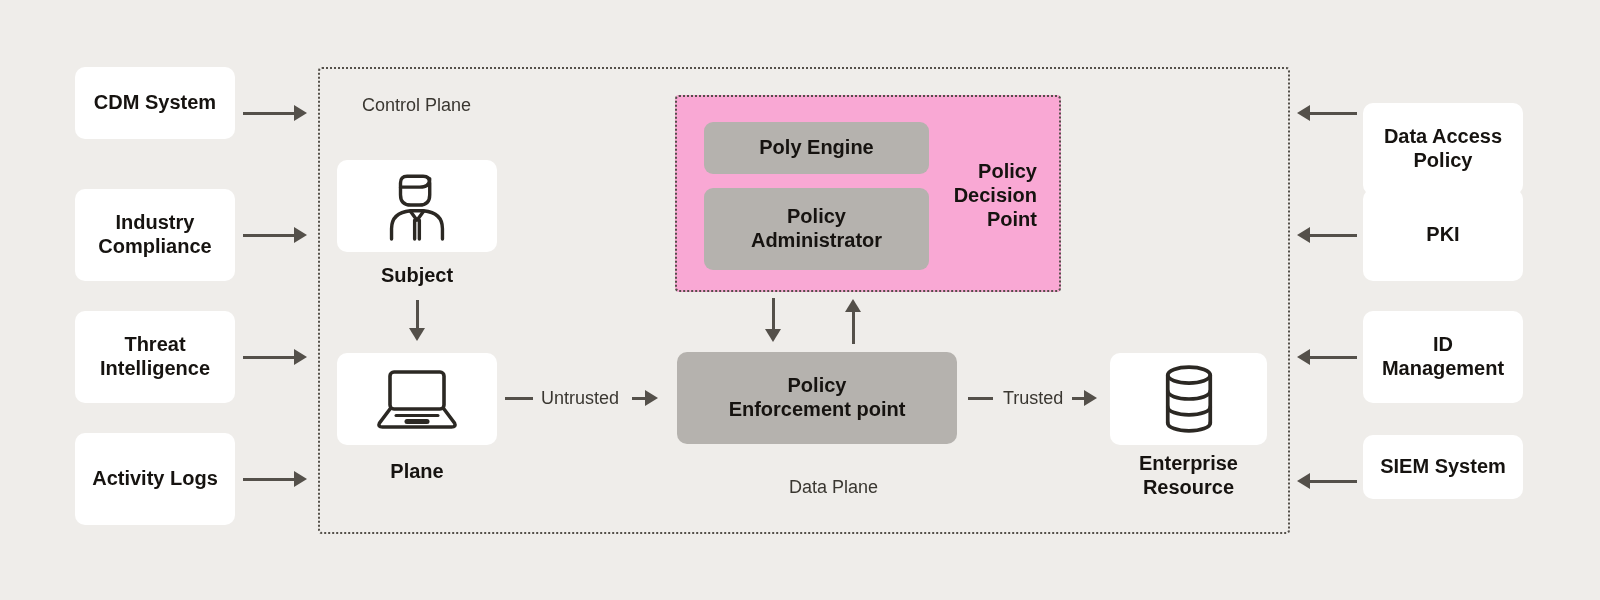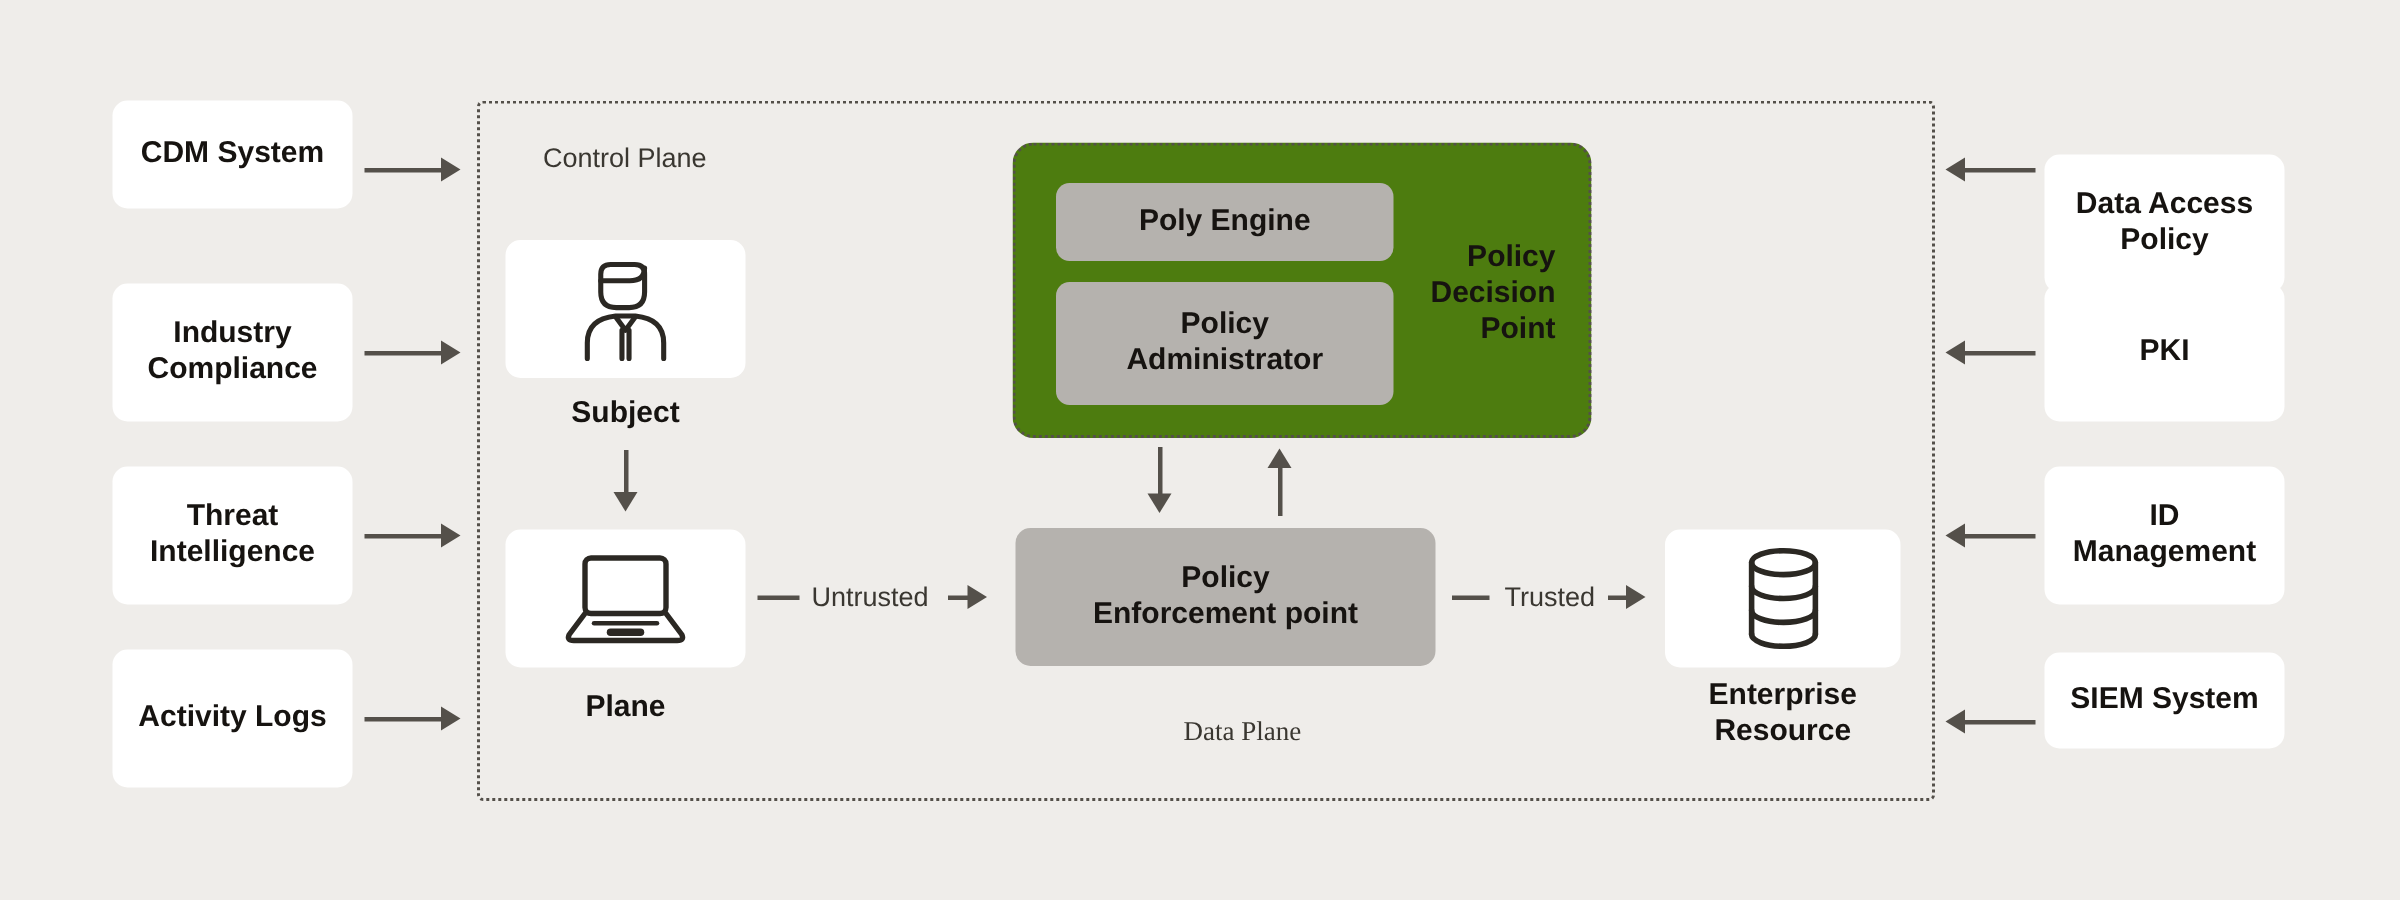--- a/index.html
+++ b/index.html
@@ -4,21 +4,21 @@
 <style>
   html,body{margin:0;padding:0;}
   body{background:#efedea;font-family:"Liberation Sans",sans-serif;}
   .canvas{position:relative;width:1600px;height:600px;background:#efedea;overflow:hidden;color:#161310;}
 
   .node{position:absolute;background:#ffffff;border-radius:10px;display:flex;align-items:center;justify-content:center;
         text-align:center;font-weight:bold;font-size:20px;line-height:1.18;color:#161310;white-space:pre-line;}
   .node.gray{background:#b5b2ae;border-radius:9px;}
 
   .plane{position:absolute;border:2.5px dotted #54504a;border-radius:4px;background:transparent;}
-  .pdp-wrap{position:absolute;background:#4d7c0f;border:2.5px dotted #54504a;border-radius:14px;}
+  .pdp-wrap{position:absolute;background:#f9a8d4;border:2.5px dotted #54504a;border-radius:4px;}
 
   .caption{position:absolute;font-weight:bold;font-size:20px;line-height:1.18;text-align:center;white-space:pre-line;color:#161310;}
   .plane-label{position:absolute;font-size:18px;color:#3a3731;}
   .flow-label{position:absolute;font-size:18px;color:#3a3731;}
 
   .line-h{position:absolute;height:3px;background:#54504a;}
   .arrow-h{position:absolute;height:3px;background:#54504a;}
   .arrow-h.right::after{content:"";position:absolute;right:-12px;top:50%;transform:translateY(-50%);
         width:0;height:0;border-left:13px solid #54504a;border-top:8px solid transparent;border-bottom:8px solid transparent;}
   .arrow-h.left::before{content:"";position:absolute;left:-12px;top:50%;transform:translateY(-50%);
@@ -32,21 +32,21 @@
   .icon svg{display:block;stroke:#2b2823;fill:none;stroke-linecap:round;stroke-linejoin:round;}
   .pdp-label{position:absolute;font-weight:bold;font-size:20px;line-height:1.2;text-align:right;white-space:pre-line;color:#161310;}
 </style>
 </head>
 <body>
 
 <div class="canvas">
 
   <div class="plane" style="left:318px;top:67px;width:968px;height:463px;"></div>
   <div class="plane-label" style="left:362px;top:95px;">Control Plane</div>
-  <div class="plane-label" style="left:789px;top:477px;font-family:Liberation Serif, serif;">Data Plane</div>
+  <div class="plane-label" style="left:789px;top:477px;">Data Plane</div>
 
   <div class="node" style="left:75px;top:67px;width:160px;height:72px;">CDM System</div>
   <div class="node" style="left:75px;top:189px;width:160px;height:92px;">Industry
 Compliance</div>
   <div class="node" style="left:75px;top:311px;width:160px;height:92px;">Threat
 Intelligence</div>
   <div class="node" style="left:75px;top:433px;width:160px;height:92px;">Activity Logs</div>
 
   <div class="arrow-h right" style="left:243px;top:111.5px;width:52px;"></div>
   <div class="arrow-h right" style="left:243px;top:233.5px;width:52px;"></div>

